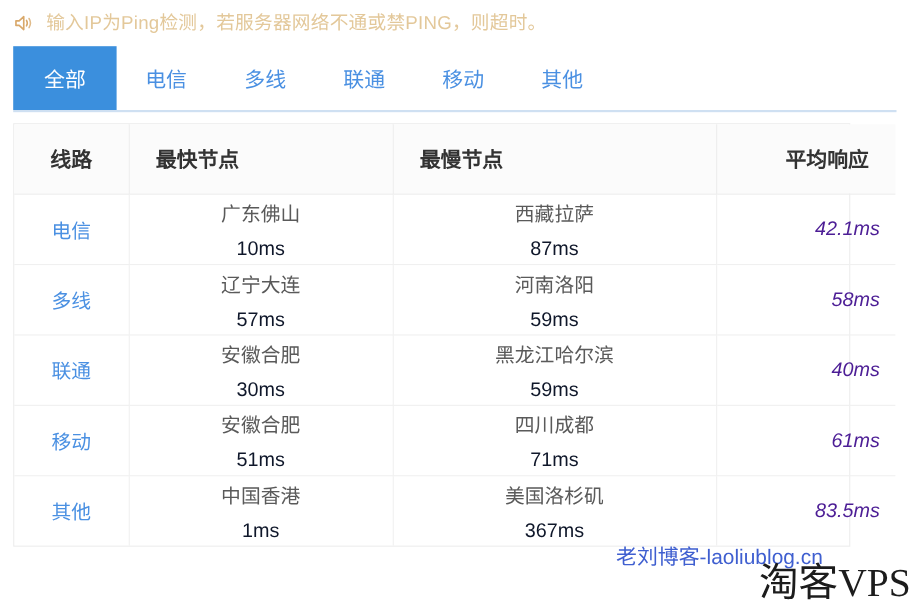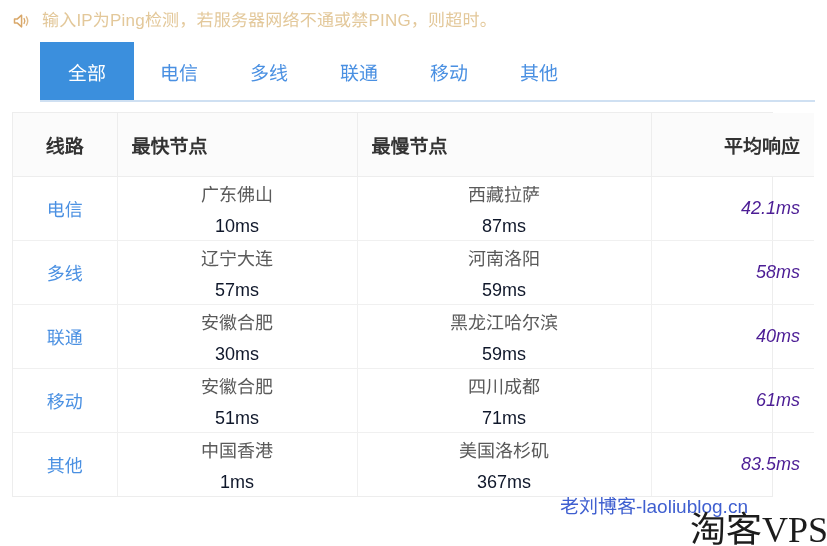--- a/index.html
+++ b/index.html
@@ -40,21 +40,20 @@
     line-height: 20px;
   }
 
   
   .tabbar {
     position: relative;
     height: 60px;
     margin-top: 10px;
     padding-left: 12px;
     box-sizing: border-box;
-    margin-left: 28px;
   }
   .tabs {
     display: flex;
     align-items: stretch;
     height: 58px;
   }
   .tab {
     display: flex;
     align-items: center;
     justify-content: center;
@@ -100,21 +99,21 @@
   table.ping-table col.c-slow   { width: 294px; }
   table.ping-table col.c-avg    { width: 163px; }
 
   table.ping-table thead th {
     background: #fbfbfb;
     height: 63px;
     font-size: 19px;
     font-weight: bold;
     color: #333333;
     text-align: left;
-    padding: 0 14px;
+    padding: 0 24px;
     box-sizing: border-box;
     border-right: 1px solid #ededed;
     border-bottom: 1px solid #ededed;
     vertical-align: middle;
   }
   table.ping-table thead th.th-line { text-align: center; padding: 0; }
   table.ping-table thead th.th-avg  { text-align: right; border-right: none; margin-left: 29px; }
 
   table.ping-table tbody td {
     height: 64px;

